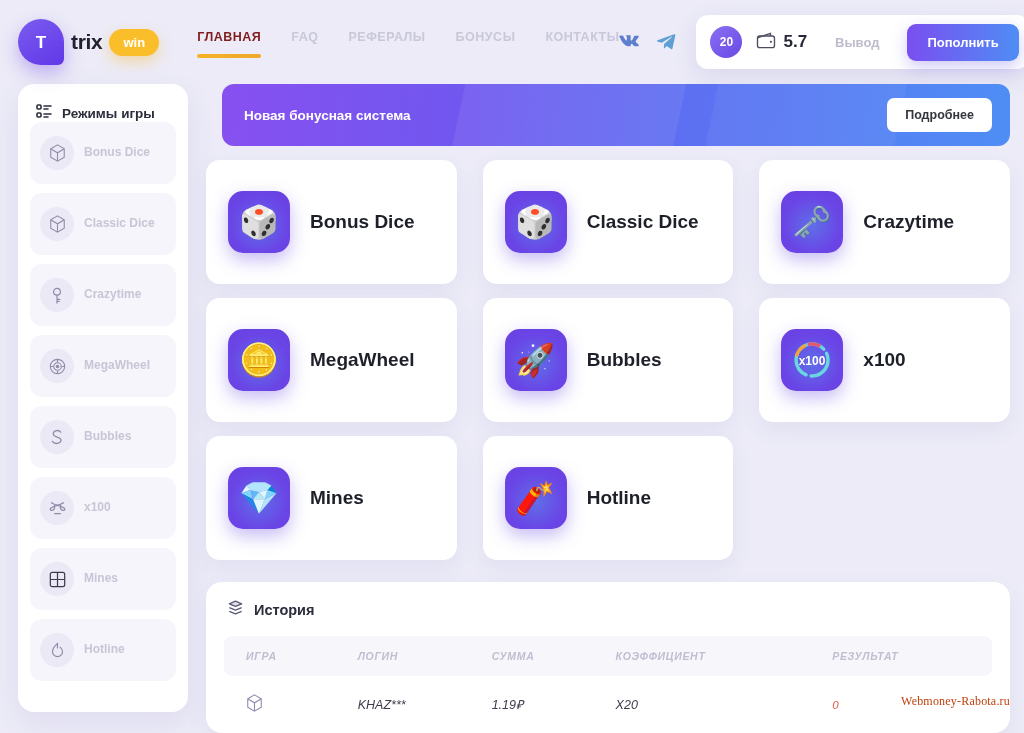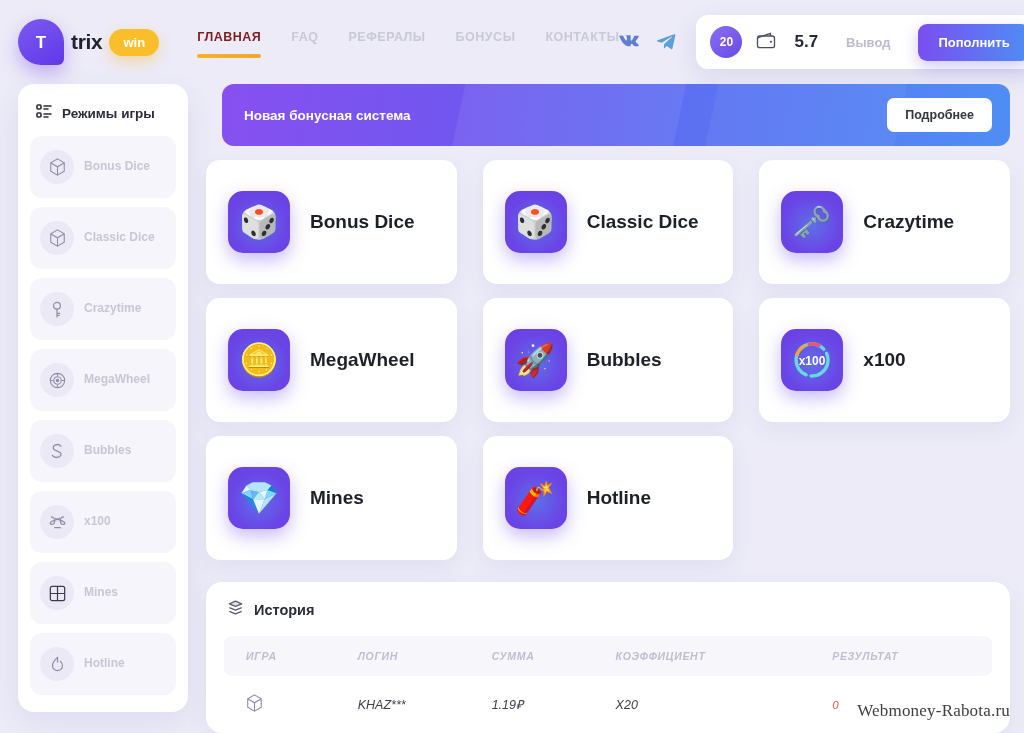--- a/index.html
+++ b/index.html
@@ -68,21 +68,21 @@
     gap: 14px;
     box-shadow: 0 8px 24px rgba(90,80,170,.12);
     height: 54px;
   }
   .lvl-badge {
     width: 32px; height: 32px; border-radius: 50%;
     background: linear-gradient(140deg,#8a6ff2,#6a49e6);
     color: #fff; font-size: 12px; font-weight: 700;
     display: flex; align-items: center; justify-content: center;
   }
-  .balance { display: flex; align-items: center; gap: 18px; }
+  .balance { display: flex; align-items: center; gap: 7px; }
   .balance-val { font-size: 17px; font-weight: 700; color: #262838; }
   .btn-withdraw {
     background: none; border: none;
     color: #bdbccd; font-size: 13px; font-weight: 600;
     padding: 9px 14px; cursor: pointer;
     font-family: inherit;
   }
   .btn-deposit {
     background: linear-gradient(90deg,#7a4ef0 0%,#4f8df4 100%);
     color: #fff; border: none; border-radius: 9px;
@@ -100,21 +100,20 @@
     width: 170px; flex: none;
     background: #fff;
     border-radius: 16px;
     padding: 16px 12px;
     box-shadow: 0 10px 30px rgba(90,80,170,.09);
     height: 628px;
   }
   .sidebar-head {
     display: flex; align-items: center; gap: 10px;
     padding: 4px 6px 0;
-    margin-bottom: 14px;
   }
   .sidebar-title { font-size: 13.5px; font-weight: 700; color: #2b2d3b; }
   .side-item {
     display: flex; align-items: center; gap: 10px;
     background: #f6f5fb;
     border-radius: 12px;
     padding: 11px 10px;
     margin-bottom: 9px;
     cursor: pointer;
     min-height: 62px;
@@ -209,22 +208,22 @@
   }
   thead th:first-child { border-radius: 8px 0 0 8px; padding-left: 22px; }
   thead th:last-child  { border-radius: 0 8px 8px 0; }
   tbody td {
     padding: 18px 10px; font-size: 12.5px; color: #3b3d4c; font-weight: 500;
   }
   tbody td:first-child { padding-left: 22px; }
   .res-zero { color: #e35d4b; font-size: 11.5px; }
 
   .watermark {
-    position: absolute; right: 14px; bottom: 12px;
-    font-size: 17px; color: #404040; font-weight: 500;
+    position: absolute; right: 14px; bottom: 24px;
+    font-size: 12px; color: #c2410c; font-weight: 500;
     font-family: "Liberation Serif", serif;
     letter-spacing: .2px;
   }
 </style>
 </head>
 <body>
 
 <div class="header">
 
   <div class="logo-wrap">

